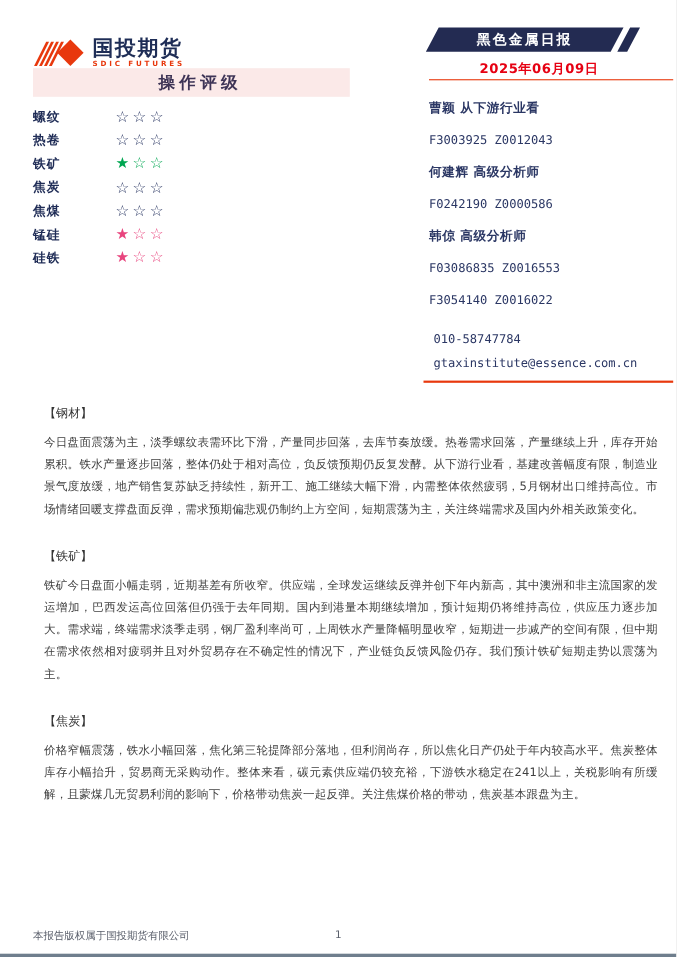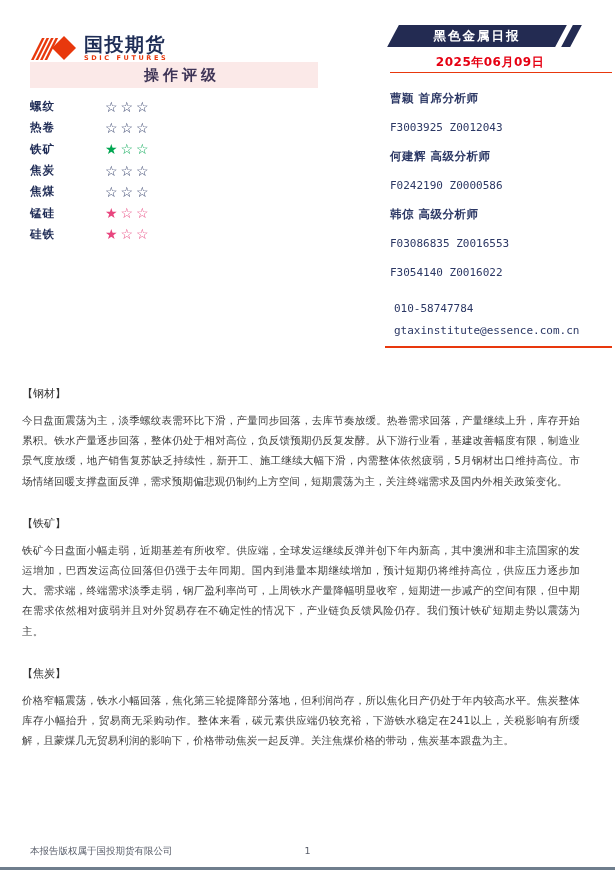--- a/index.html
+++ b/index.html
@@ -30,21 +30,21 @@
   .rating-name { width: 75px; font-size: 11.5px; font-weight: bold; color: #1f2c56; font-family: "DejaVu Serif", serif; letter-spacing: 1px; }
   .rating-stars { font-size: 14px; letter-spacing: 3px; line-height: 14px; }
   
   .analysts { position: absolute; left: 385px; top: 90px; width: 227px; height: 258px; border-bottom: 2px solid #e8380d; padding-left: 5px; }
   .an-line { line-height: 14px; margin-bottom: 13.5px; }
   .an-name { font-size: 11.5px; font-weight: bold; color: #2b3764; font-family: "DejaVu Serif", serif; letter-spacing: 0.5px; }
   .an-code { font-size: 11px; color: #2b3764; font-family: "DejaVu Sans Mono", "Liberation Mono", monospace; }
   .an-contact { margin-top: 22px; padding-left: 4px; }
   .an-phone, .an-email { font-size: 11px; color: #2b3764; font-family: "DejaVu Sans Mono", "Liberation Mono", monospace; line-height: 14px; margin-bottom: 8px; display: block; text-decoration: none; }
   
-  .sections { position: absolute; left: 22px; top: 366px; width: 558px; margin-top: 18px; }
+  .sections { position: absolute; left: 40px; top: 366px; width: 558px; }
   .section { margin-bottom: 23px; }
   .section-title { font-size: 11px; color: #333333; line-height: 20px; margin-bottom: 6px; }
   .section-body { font-size: 10.5px; color: #3f3f3f; line-height: 20.2px; text-align: justify; letter-spacing: 0.2px; }
   
   .footer-left  { position: absolute; left: 30px;  top: 845px; font-size: 9.5px; color: #5a5f6b; font-family: Liberation Mono, monospace; }
   .footer-page  { position: absolute; left: 0; top: 845px; width: 100%; text-align: center; font-size: 9.5px; color: #5a5f6b; }
   .footer-right { position: absolute; right: 30px; top: 845px; font-size: 9.5px; color: #5a5f6b; margin-top: 22px; }
   .footer-rule  { position: absolute; left: 0; bottom: 0; width: 100%; height: 3px; background: #6f7e8d; }
 </style>
 </head>
@@ -103,21 +103,21 @@
         <span class="rating-name">锰硅</span>
         <span class="rating-stars" style="color: rgb(232, 69, 126);">★☆☆</span>
       </div>
       <div class="rating-row">
         <span class="rating-name">硅铁</span>
         <span class="rating-stars" style="color: rgb(232, 69, 126);">★☆☆</span>
       </div>
     </div>
 
   <div class="analysts" id="analysts">
-      <div class="an-line"><span class="an-name">曹颖 首席分析师</span></div>
+      <div class="an-line"><span class="an-name">曹颖 从下游行业看</span></div>
       <div class="an-line"><span class="an-code">F3003925 Z0012043</span></div>
       <div class="an-line"><span class="an-name">何建辉 高级分析师</span></div>
       <div class="an-line"><span class="an-code">F0242190 Z0000586</span></div>
       <div class="an-line"><span class="an-name">韩倞 高级分析师</span></div>
       <div class="an-line"><span class="an-code">F03086835 Z0016553</span></div>
       <div class="an-line"><span class="an-code">F3054140 Z0016022</span></div>
       <div class="an-contact">
         <span class="an-phone">010-58747784</span>
         <a class="an-email" href="mailto:gtaxinstitute@essence.com.cn">gtaxinstitute@essence.com.cn</a>
       </div>

